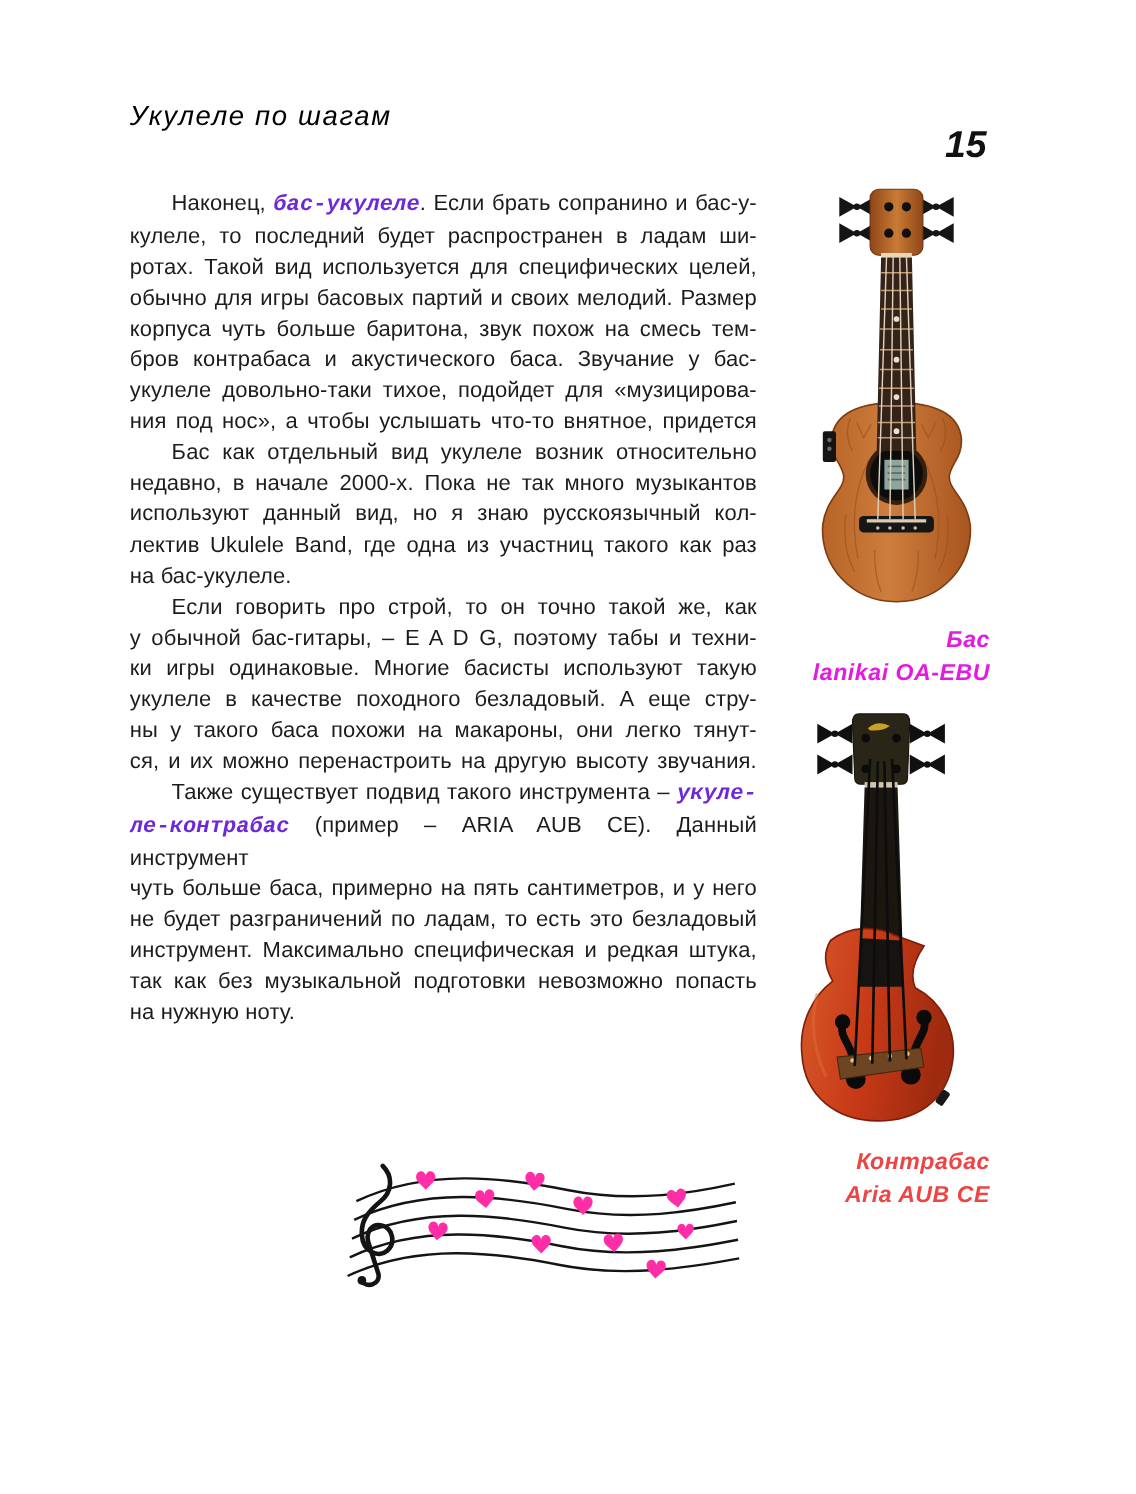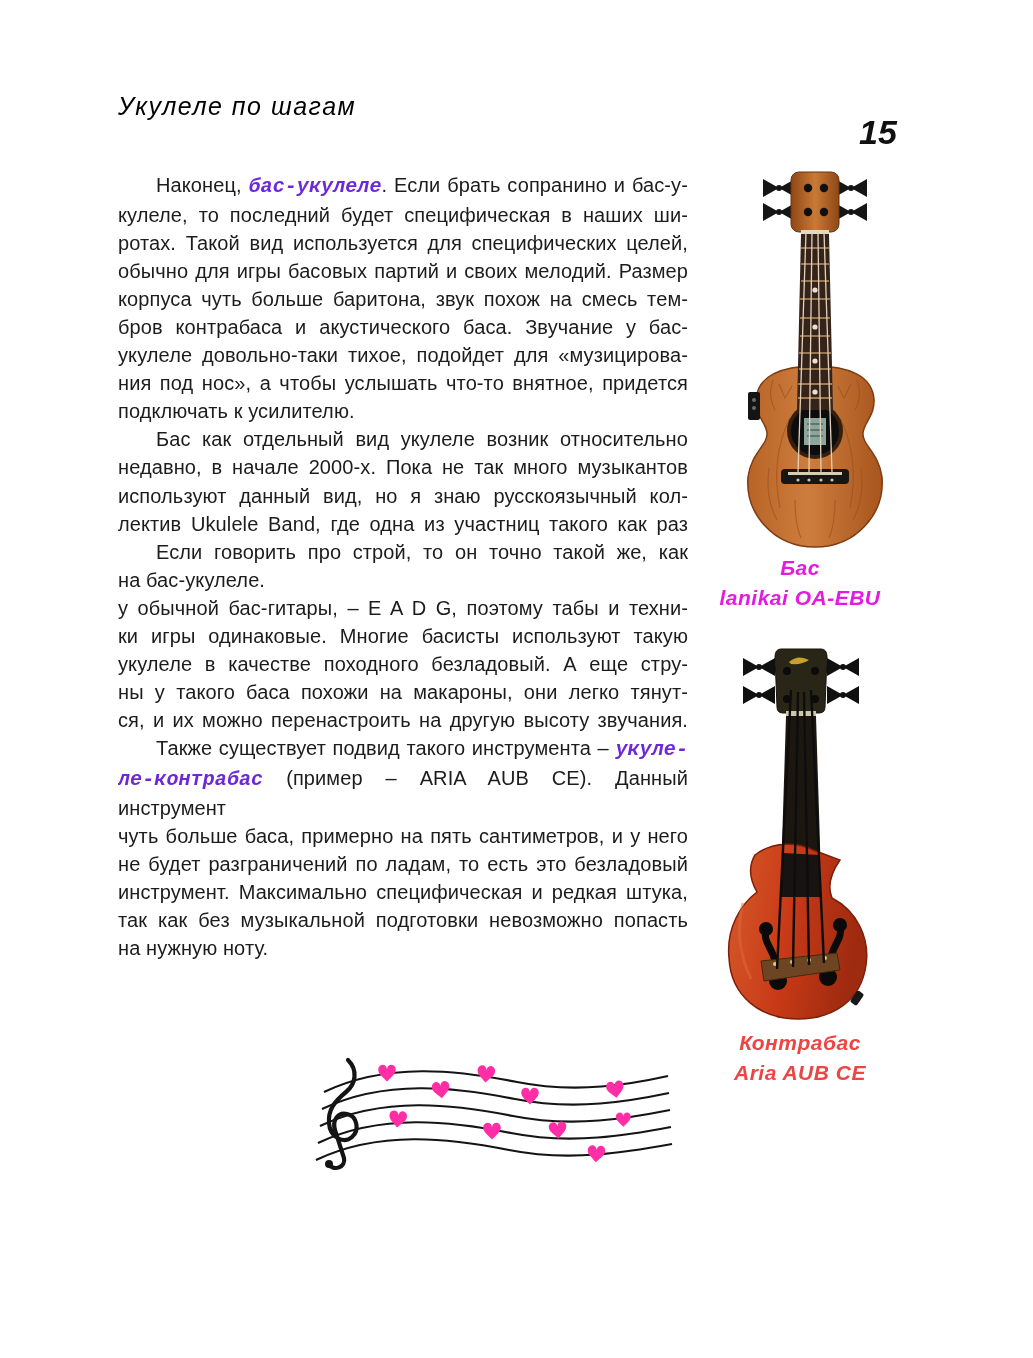--- a/index.html
+++ b/index.html
@@ -9,50 +9,49 @@
              letter-spacing:1.5px;color:#000000;}
   .hdr-num{position:absolute;left:848px;top:100px;width:60px;text-align:center;
            font-size:34px;font-weight:bold;font-style:italic;color:#111;margin-top:13px;}
   .textblock{position:absolute;left:118px;top:171px;width:570px;}
   .ln{font-size:20px;line-height:28.05px;text-align:justify;text-align-last:justify;
       overflow:hidden;letter-spacing:0.1px;}
   .ln.first{padding-left:38px;}
   .ln.endp{text-align-last:left;}
   .accent{color:#6d28d9;font-weight:bold;font-style:italic;font-family:Liberation Mono, monospace;}
   .fig{position:absolute;}
-  .cap{position:absolute;width:200px;text-align:center;font-weight:bold;font-style:italic;
-       font-size:21px;line-height:30px;letter-spacing:0.5px;}
+  .cap{position:absolute;width:200px;text-align:right;font-weight:bold;font-style:italic;
+       font-size:21px;line-height:30px;letter-spacing:0.5px;margin-top:14px;}
   .cap1{left:700px;top:553px;color:#e41ae0;}
   .cap2{left:700px;top:1028px;color:#ef4444;}
   .decor{position:absolute;left:312px;top:1044px;}
 </style>
 </head>
 <body>
 
 <div class="page">
 
   <div class="hdr-title">Укулеле по шагам</div>
   <div class="hdr-num">15</div>
 
   <div class="textblock">
     <div class="ln first"><span>Наконец, </span><span class="accent">бас-укулеле</span><span>. Если брать сопранино и бас-у-</span></div>
-    <div class="ln">кулеле, то последний будет специфическая в наших ши-</div>
+    <div class="ln">кулеле, то последний будет распространен в ладам ши-</div>
     <div class="ln">ротах. Такой вид используется для специфических целей,</div>
     <div class="ln">обычно для игры басовых партий и своих мелодий. Размер</div>
     <div class="ln">корпуса чуть больше баритона, звук похож на смесь тем-</div>
     <div class="ln">бров контрабаса и акустического баса. Звучание у бас-</div>
     <div class="ln">укулеле довольно-таки тихое, подойдет для «музицирова-</div>
     <div class="ln">ния под нос», а чтобы услышать что-то внятное, придется</div>
-    <div class="ln endp">подключать к усилителю.</div>
     <div class="ln first">Бас как отдельный вид укулеле возник относительно</div>
     <div class="ln">недавно, в начале 2000-х. Пока не так много музыкантов</div>
     <div class="ln">используют данный вид, но я знаю русскоязычный кол-</div>
     <div class="ln">лектив Ukulele Band, где одна из участниц такого как раз</div>
+    <div class="ln endp">на бас-укулеле.</div>
     <div class="ln first">Если говорить про строй, то он точно такой же, как</div>
-    <div class="ln endp">на бас-укулеле.</div>
     <div class="ln">у обычной бас-гитары, – E A D G, поэтому табы и техни-</div>
     <div class="ln">ки игры одинаковые. Многие басисты используют такую</div>
     <div class="ln">укулеле в качестве походного безладовый. А еще стру-</div>
     <div class="ln">ны у такого баса похожи на макароны, они легко тянут-</div>
     <div class="ln">ся, и их можно перенастроить на другую высоту звучания.</div>
     <div class="ln first"><span>Также существует подвид такого инструмента – </span><span class="accent">укуле-</span></div>
     <div class="ln"><span class="accent">ле-контрабас</span><span> (пример – ARIA AUB CE). Данный инструмент</span></div>
     <div class="ln">чуть больше баса, примерно на пять сантиметров, и у него</div>
     <div class="ln">не будет разграничений по ладам, то есть это безладовый</div>
     <div class="ln">инструмент. Максимально специфическая и редкая штука,</div>

